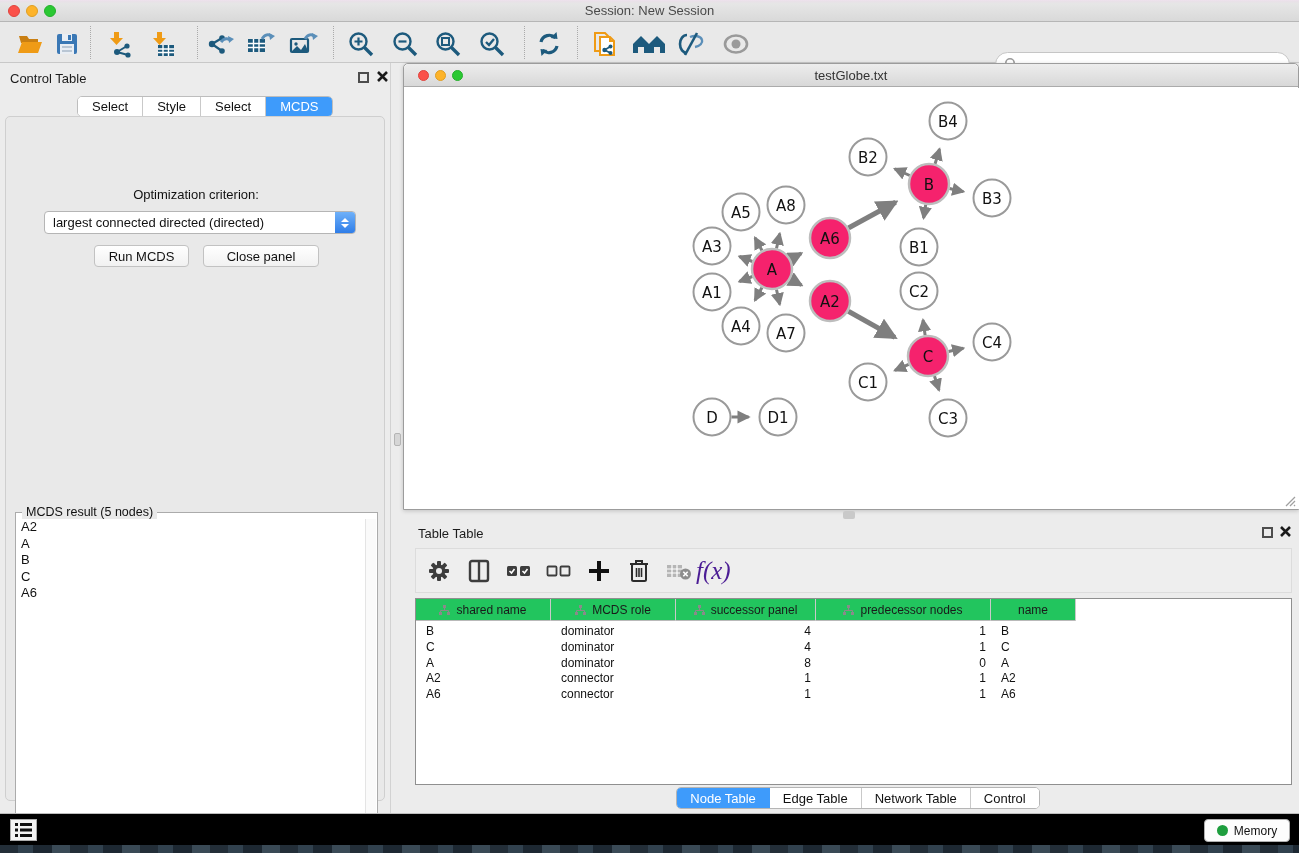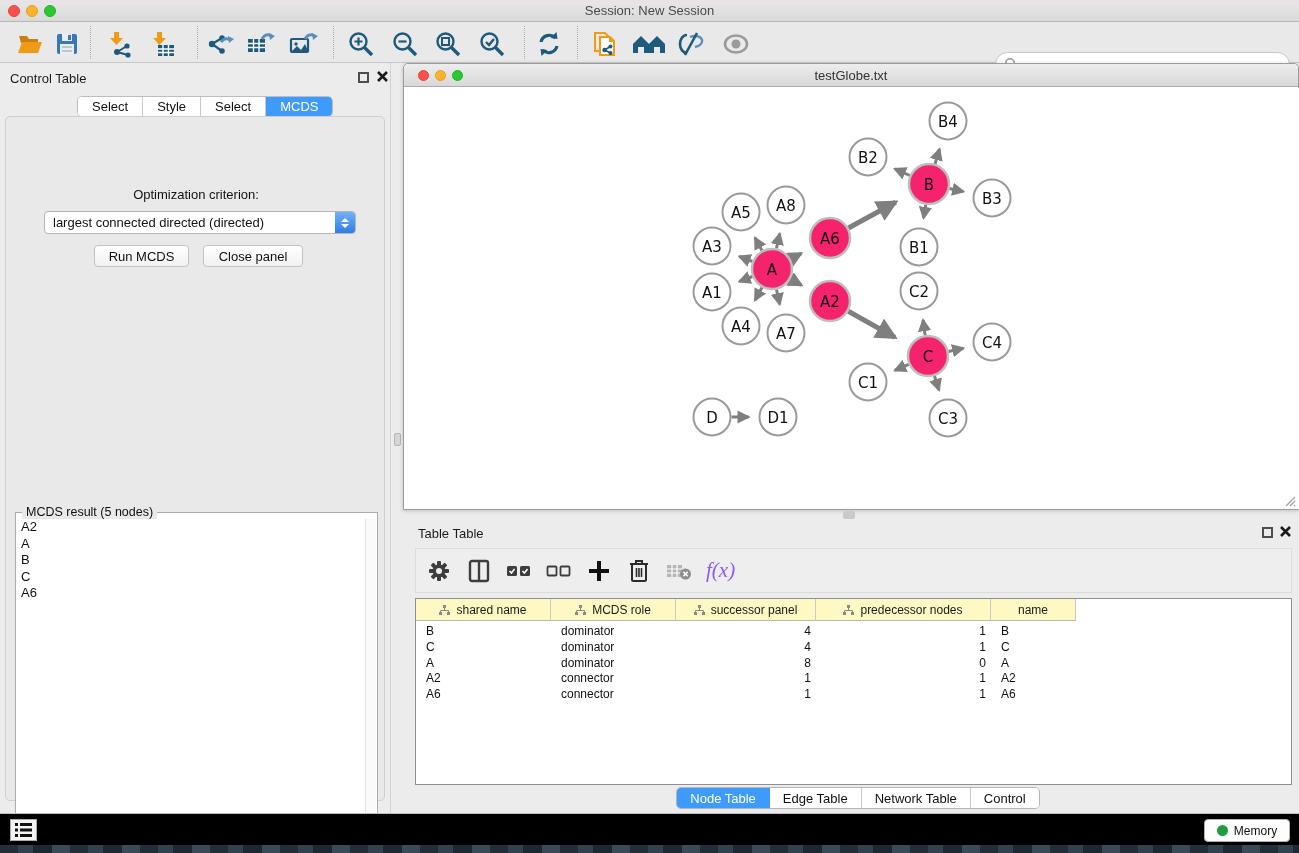--- a/index.html
+++ b/index.html
@@ -62,23 +62,23 @@
   .net-view { position:absolute; left:1px; top:24px; width:1011px; height:421px; background:#fff; }
   .net-grip { position:absolute; right:2px; bottom:2px; width:14px; height:14px; }
   .gutter-handle { position:absolute; left:394px; top:433px; width:7px; height:13px; background:#d6d6d6; border:1px solid #b4b4b4; border-radius:2px; }
   .split-handle { position:absolute; left:843px; top:511px; width:12px; height:8px; background:#c9c9c9; border-radius:2px; }
 
   
   .table-panel { position:absolute; left:403px; top:520px; width:896px; height:293px; background:#ececec; }
   .tp-title { position:absolute; left:15px; top:6px; font-size:13px; color:#1c1c1c; }
   .tp-toolbar { position:absolute; left:12px; top:28px; width:877px; height:45px; background:#eeeeee; border:1px solid #dcdcdc; display:flex; align-items:center; }
   .tp-icon { width:34px; height:30px; display:flex; align-items:center; justify-content:center; margin-left:6px; }
-  .fx-label { font-size:21px; font-family:"Liberation Serif", serif; font-style:italic; color:#8b5cf6; margin-left:10px; }
+  .fx-label { font-size:25px; font-family:"Liberation Serif", serif; font-style:italic; color:#4c1d95; }
   .data-table { position:absolute; left:12px; top:78px; width:877px; height:187px; background:#fff; border:1px solid #8f8f8f; overflow:hidden; }
-  .dt-header { position:absolute; left:0; top:0; height:22px; display:flex; background:#fef9c3; border-bottom:1px solid #b9b9b9; }
+  .dt-header { position:absolute; left:0; top:0; height:22px; display:flex; background:#22c55e; border-bottom:1px solid #b9b9b9; }
   .dt-hcell { height:22px; display:flex; align-items:center; justify-content:center; gap:6px; border-right:1px solid #c9c9c9; font-size:12px; color:#1a1a1a; }
   .dt-row { position:absolute; left:0; height:16px; display:flex; }
   .dt-cell { font-size:12px; color:#111; line-height:16px; white-space:nowrap; overflow:hidden; }
   .tp-tabs { position:absolute; left:0; width:896px; top:267px; display:flex; justify-content:center; }
   .tp-tabs-inner { display:flex; height:22px; border:1px solid #b5b5b5; border-radius:5px; overflow:hidden; background:#fff;margin-left:14px; }
   .tp-tab { padding:0 13px; font-size:13px; color:#111; display:flex; align-items:center; border-right:1px solid #c9c9c9; background:#fff; }
   .tp-tab:last-child { border-right:none; }
   .tp-tab.active { background:#3e9bfb; color:#fff; border-right-color:#3e9bfb; }
 
   
@@ -257,21 +257,21 @@
     <div class="cp-body">
       <div class="opt-label">Optimization criterion:</div>
       <div class="dropdown">
         <span class="dd-text">largest connected directed (directed)</span>
         <span class="dd-stepper">
             <span class="dd-up"></span>
             <span class="dd-down"></span>
           </span>
       </div>
       <div class="cp-btn" style="left:88px;width:95px">Run MCDS</div>
-      <div class="cp-btn" style="left:197px;width:100px">Close panel</div>
+      <div class="cp-btn" style="left:197px;width:116px">Close panel</div>
       <div class="mcds-result">
         <div class="mcds-legend">MCDS result (5 nodes)</div>
         <div class="mcds-list" id="mcds-list">
             <div class="mcds-item">A2</div>
             <div class="mcds-item">A</div>
             <div class="mcds-item">B</div>
             <div class="mcds-item">C</div>
             <div class="mcds-item">A6</div>
           </div>
         <div class="mcds-scroll"></div>

